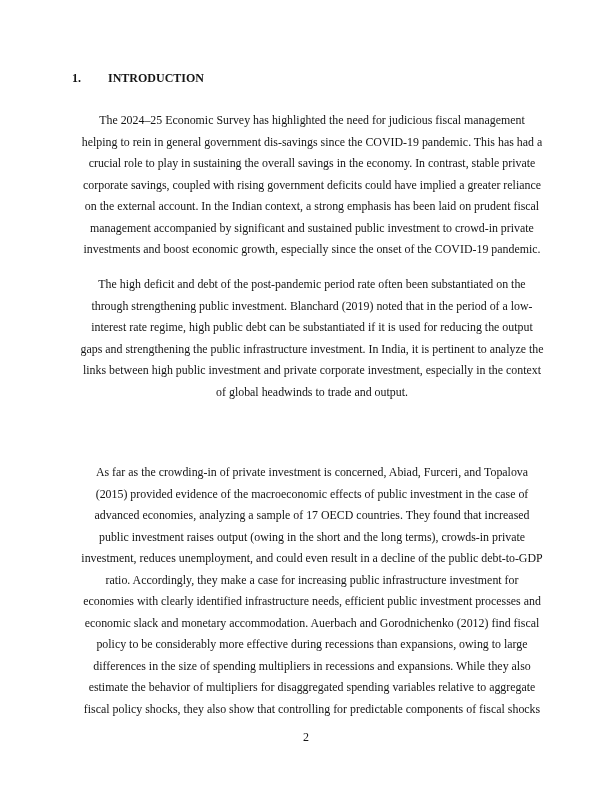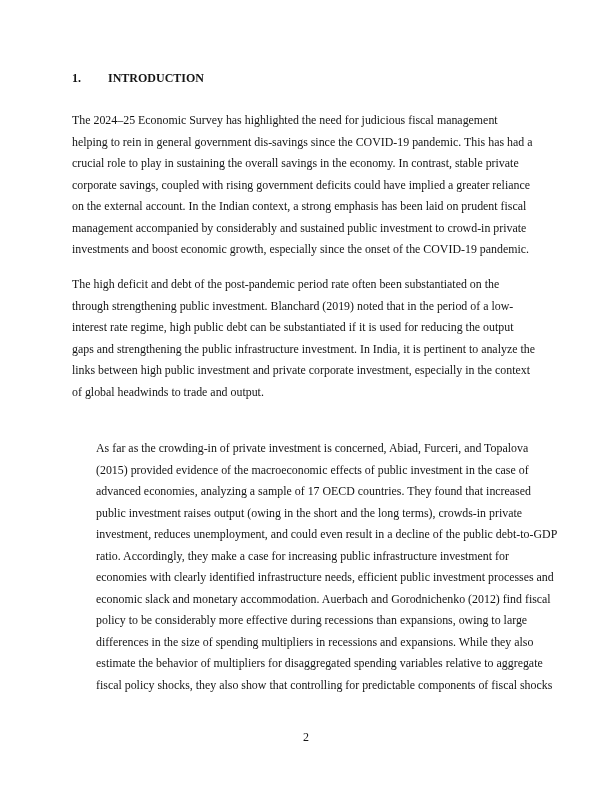--- a/index.html
+++ b/index.html
@@ -34,29 +34,30 @@
     .heading .num {
       display: inline-block;
       width: 36px;
     }
     .para {
       position: absolute;
       left: 72px;
       width: 480px;
       font-size: 11.9px;
       line-height: 21.5px;
+      text-align: center;
     }
     .para .line {
       display: block;
       white-space: nowrap;
       height: 21.5px;
     }
     #para-1 { top: 110px; }
     #para-2 { top: 274px; }
-    #para-3 { top: 438px; margin-left: 24px; }
+    #para-3 { top: 462px; }
     .page-number {
       position: absolute;
       left: 0;
       width: 612px;
       top: 729px;
       text-align: center;
       font-size: 12px;
       line-height: 16px;
     }
   </style>
@@ -68,21 +69,21 @@
   <div class="heading">
     <span class="num">1.</span><span>INTRODUCTION</span>
   </div>
 
   <div class="para" id="para-1">
     <span class="line">The 2024–25 Economic Survey has highlighted the need for judicious fiscal management</span>
     <span class="line">helping to rein in general government dis-savings since the COVID-19 pandemic. This has had a</span>
     <span class="line">crucial role to play in sustaining the overall savings in the economy. In contrast, stable private</span>
     <span class="line">corporate savings, coupled with rising government deficits could have implied a greater reliance</span>
     <span class="line">on the external account. In the Indian context, a strong emphasis has been laid on prudent fiscal</span>
-    <span class="line">management accompanied by considerably and sustained public investment to crowd-in private</span>
+    <span class="line">management accompanied by significant and sustained public investment to crowd-in private</span>
     <span class="line">investments and boost economic growth, especially since the onset of the COVID-19 pandemic.</span>
   </div>
 
   <div class="para" id="para-2">
     <span class="line">The high deficit and debt of the post-pandemic period rate often been substantiated on the</span>
     <span class="line">through strengthening public investment. Blanchard (2019) noted that in the period of a low-</span>
     <span class="line">interest rate regime, high public debt can be substantiated if it is used for reducing the output</span>
     <span class="line">gaps and strengthening the public infrastructure investment. In India, it is pertinent to analyze the</span>
     <span class="line">links between high public investment and private corporate investment, especially in the context</span>
     <span class="line">of global headwinds to trade and output.</span>

